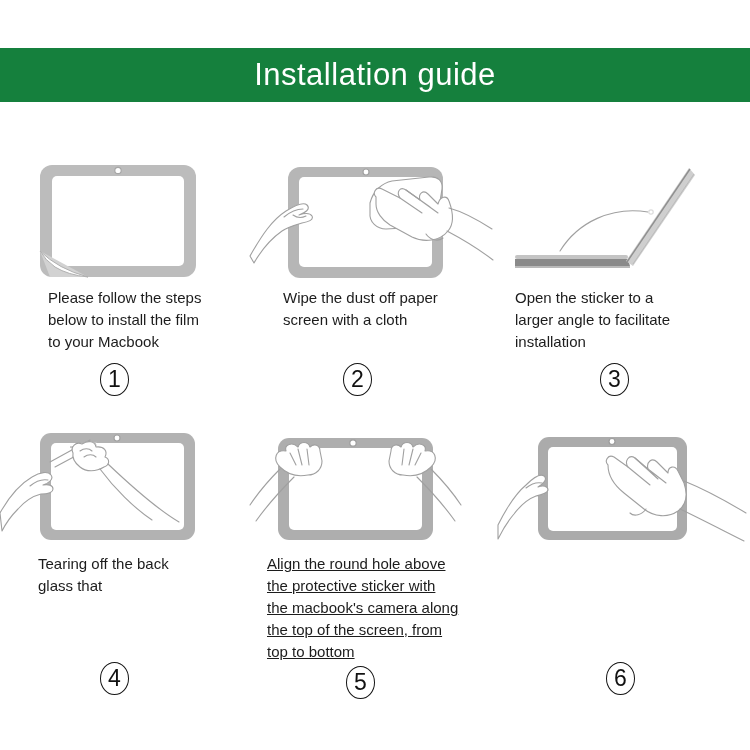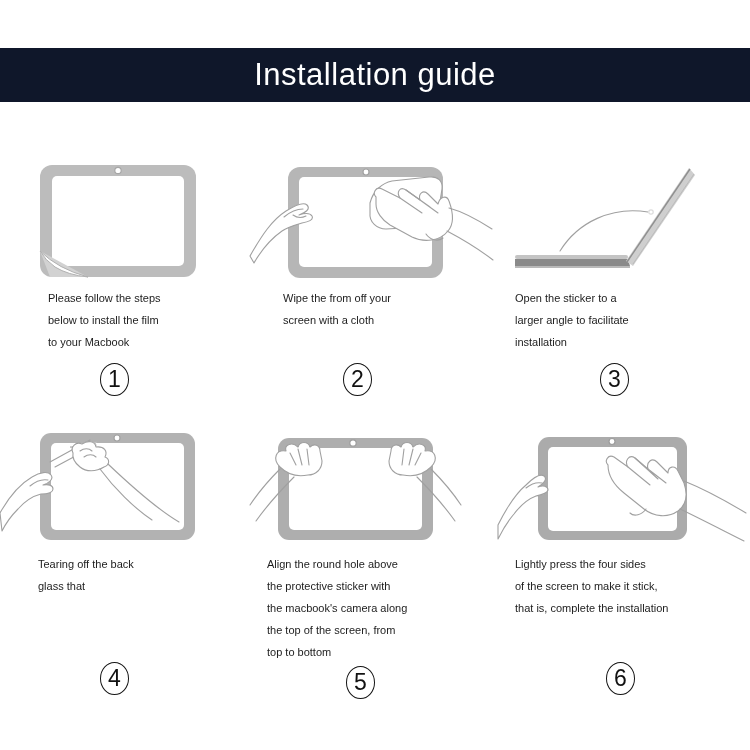--- a/index.html
+++ b/index.html
@@ -3,36 +3,36 @@
 <meta charset="utf-8">
 <style>
   html,body{margin:0;padding:0;}
   body{
     width:750px;height:750px;position:relative;background:#ffffff;
     font-family:"Liberation Sans", sans-serif;color:#1a1a1a;overflow:hidden;
   }
   svg{overflow:visible;display:block;}
   .banner{
     position:absolute;top:48px;left:0;width:750px;height:54px;
-    background:#0f172a;display:flex;align-items:center;justify-content:center;
+    background:#15803d;display:flex;align-items:center;justify-content:center;
   }
   .banner-title{color:#ffffff;font-size:31px;letter-spacing:.5px;}
   .step{position:absolute;width:250px;height:270px;}
   .s1{left:0;top:150px;}   .s2{left:250px;top:150px;} .s3{left:500px;top:150px;}
   .s4{left:0;top:420px;}   .s5{left:250px;top:420px;} .s6{left:500px;top:420px;}
   .illus{position:absolute;left:0;top:0;}
   .caption{
-    position:absolute;font-size:11px;line-height:22px;color:#1c1c1c;
+    position:absolute;font-size:15px;line-height:22px;color:#1c1c1c;
     white-space:pre-line;width:225px;
   }
   .s1 .caption{left:48px;top:137px;}
   .s2 .caption{left:33px;top:137px;}
   .s3 .caption{left:15px;top:137px;}
   .s4 .caption{left:38px;top:133px;}
-  .s5 .caption{left:17px;top:133px;}
+  .s5 .caption{left:17px;top:133px;text-decoration:underline;}
   .s6 .caption{left:15px;top:133px;}
   .circle-num{
     position:absolute;width:27px;height:31px;border:1.6px solid #151515;
     border-radius:50%;display:flex;align-items:center;justify-content:center;
     font-size:23px;color:#111;
   }
   .s1 .circle-num{left:100px;top:213px;}
   .s2 .circle-num{left:93px;top:213px;}
   .s3 .circle-num{left:100px;top:213px;}
   .s4 .circle-num{left:100px;top:242px;}
@@ -76,21 +76,21 @@
 
     <path class="blob" d="M120,53 C123,41 132,33 142,31 L179,27 C188,26 193,31 192,39 L188,64 C187,72 181,77 172,77 L136,79 C127,79 119,72 120,63 Z" stroke="#a8a8a8"></path>
 
     <path class="blob" d="M126,47 C122,43 126,36 132,39 L150,48 C146,42 150,36 156,40 L170,50 C168,44 173,39 178,44 L188,54 C190,46 197,45 199,51 C203,62 205,73 198,81 C190,91 174,93 162,87 L140,75 C132,70 126,62 126,54 Z"></path>
     <path class="ln" d="M150,48 L172,63 M156,40 L180,57 M170,50 L188,63"></path>
     <path class="ln" d="M176,84 C180,90 188,92 193,88"></path>
 
     <path class="ln" d="M199,58 C214,62 228,70 242,79"></path>
     <path class="ln" d="M197,81 C214,90 230,100 243,110"></path>
   </svg>
-  <div class="caption">Wipe the from off your
+  <div class="caption">Wipe the dust off paper
 screen with a cloth</div>
   <div class="circle-num">
       <span>2</span>
     </div>
 </div>
 
 <div class="step s3">
   <svg class="illus" width="250" height="135" viewBox="0 0 250 135">
     <path d="M60,101 C78,72 112,56 148,62" class="ln" stroke="#e0e0e0" stroke-width="1.6"></path>
     <circle cx="151" cy="62" r="2.2" fill="none" stroke="#dcdcdc" stroke-width="1.2"></circle>
@@ -170,19 +170,16 @@
     <path class="blob" d="M108,45 C104,41 108,34 114,37 L128,47 C124,41 129,34 135,38 L148,49 C146,42 152,37 157,42 L168,53 C168,46 175,45 178,51 L184,63 C188,75 186,85 178,91 C168,98 154,97 144,89 L124,73 C114,65 108,55 108,45 Z" stroke="#a2a2a2"></path>
     <path class="ln" d="M128,47 L150,65 M135,38 L158,59 M148,49 L166,63"></path>
     <path class="ln" d="M146,89 C142,95 134,97 130,93"></path>
 
     <path class="ln" d="M184,61 C204,69 226,81 246,93"></path>
     <path class="ln" d="M180,89 C201,99 224,111 244,121"></path>
 
     <path class="blob" d="M-2,105 C6,89 14,75 26,65 C32,59 40,53 44,56 C48,59 43,64 38,67 C43,65 48,66 48,70 C47,74 41,75 36,76 C28,79 20,86 14,94 C8,101 2,111 -2,119 Z"></path>
     <path class="ln" d="M26,68 C31,64 37,62 42,63"></path>
   </svg>
-  <div class="caption">Lightly press the four sides
-of the screen to make it stick,
-that is, complete the installation</div>
   <div class="circle-num">
       <span>6</span>
     </div>
 </div>
 
 </body></html>

